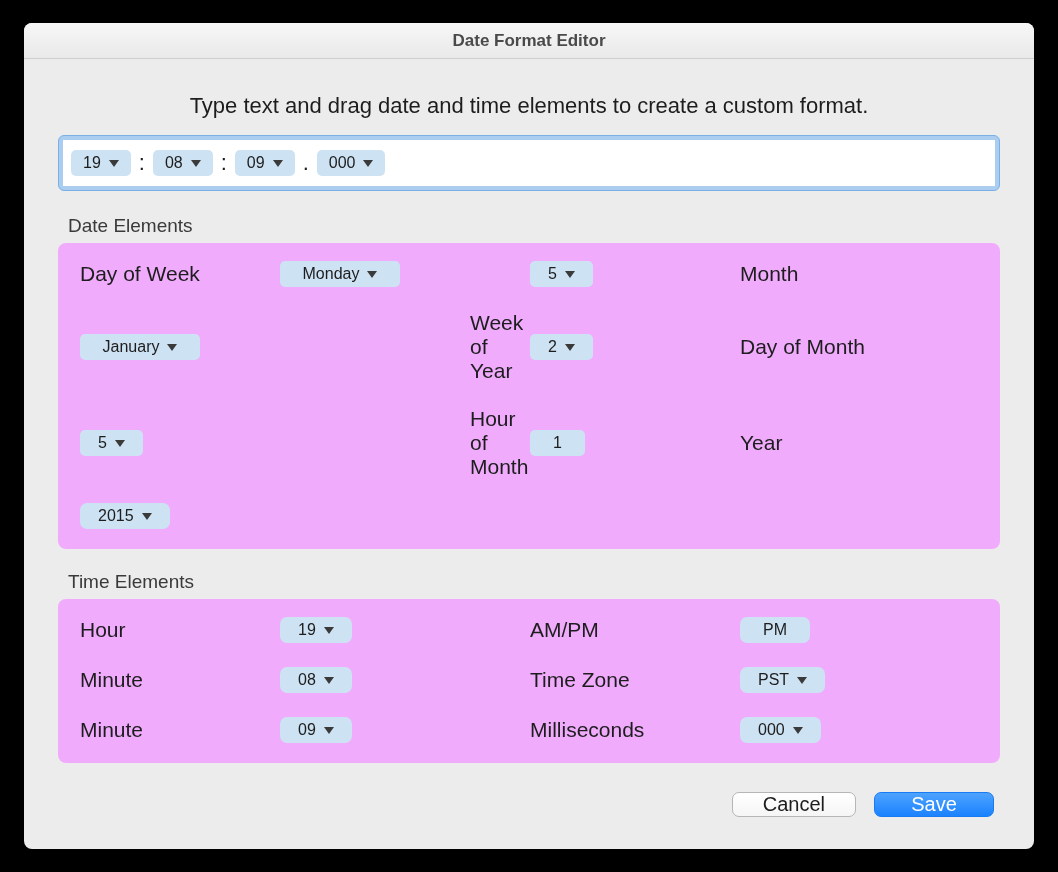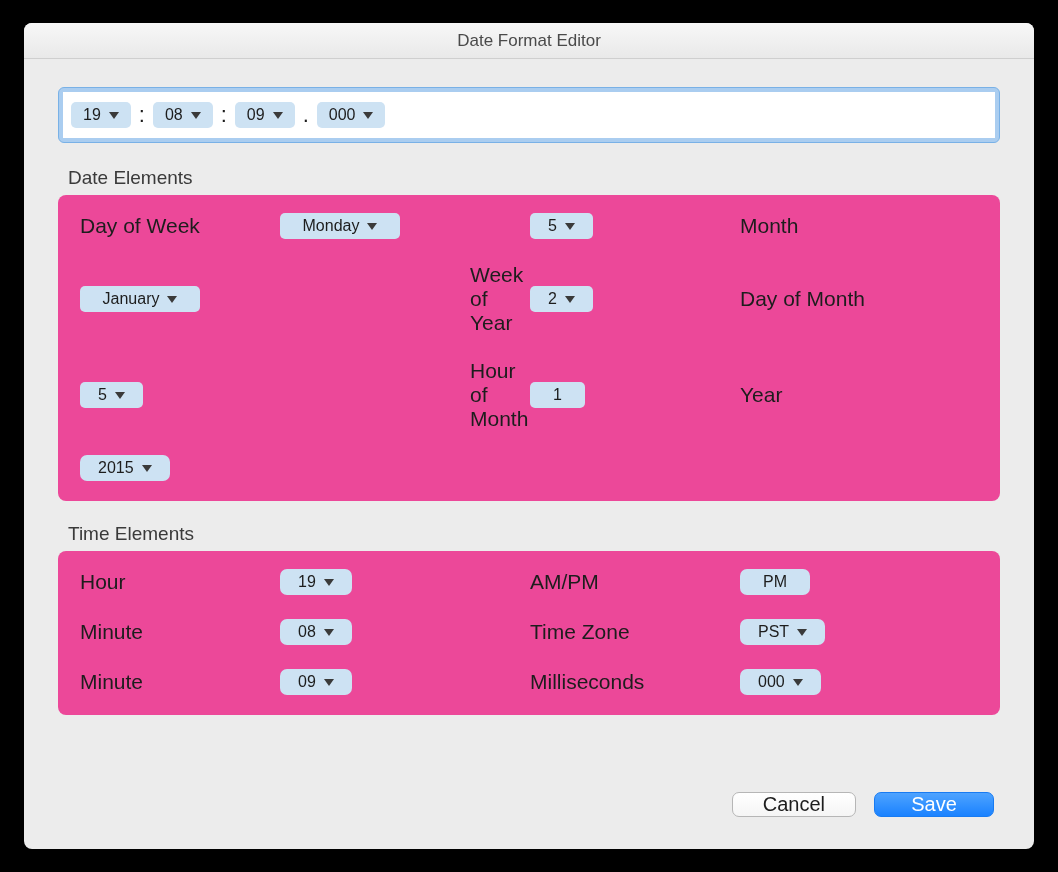--- a/index.html
+++ b/index.html
@@ -27,20 +27,21 @@
   }
   .titlebar {
     height:36px;
     line-height:36px;
     text-align:center;
     font-size:17px;
     color:#4a4a4a;
     background:linear-gradient(#f7f7f7,#e9e9e9);
     border-bottom:1px solid #cfcfcf;
     position:relative;
+    font-weight:bold;
   }
   .content {
     padding:28px 34px 14px 34px;
     flex:1;
     display:flex;
     flex-direction:column;
   }
   .instruction {
     text-align:center;
     font-size:22px;
@@ -86,21 +87,21 @@
     border-right:5px solid transparent;
     border-top:7px solid #3a3a3a;
     vertical-align:middle;
   }
   .section-label {
     font-size:19px;
     color:#3a3a3a;
     margin:10px 0 6px 10px;
   }
   .panel {
-    background:#ec4899;
+    background:#f0abfc;
     border-radius:8px;
     padding:18px 22px 20px 22px;
     margin-bottom:12px;
   }
   .grid {
     display:grid;
     grid-template-columns: 200px 190px 60px 210px 140px;
     row-gap:24px;
     align-items:center;
   }
@@ -136,20 +137,21 @@
 </head>
 <body>
 
 <div class="window">
   <div class="titlebar">
     <span>Date Format Editor</span>
   </div>
 
   <div class="content">
 
+    <div class="instruction">Type text and drag date and time elements to create a custom format.</div>
 
     <div class="format-field-wrap">
       <div class="format-field">
         <span class="token">
           <span>19</span>
             <span class="caret"></span>
         </span>
         <span class="sep">:</span>
         <span class="token">
           <span>08</span>

